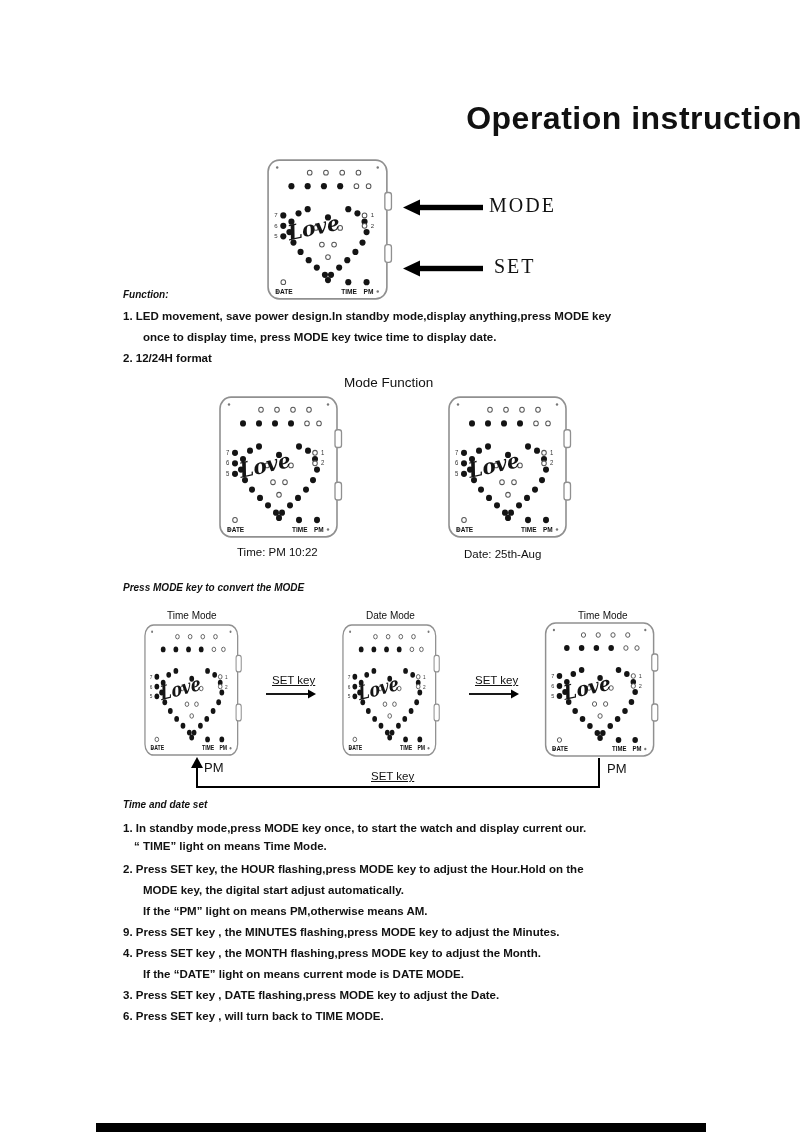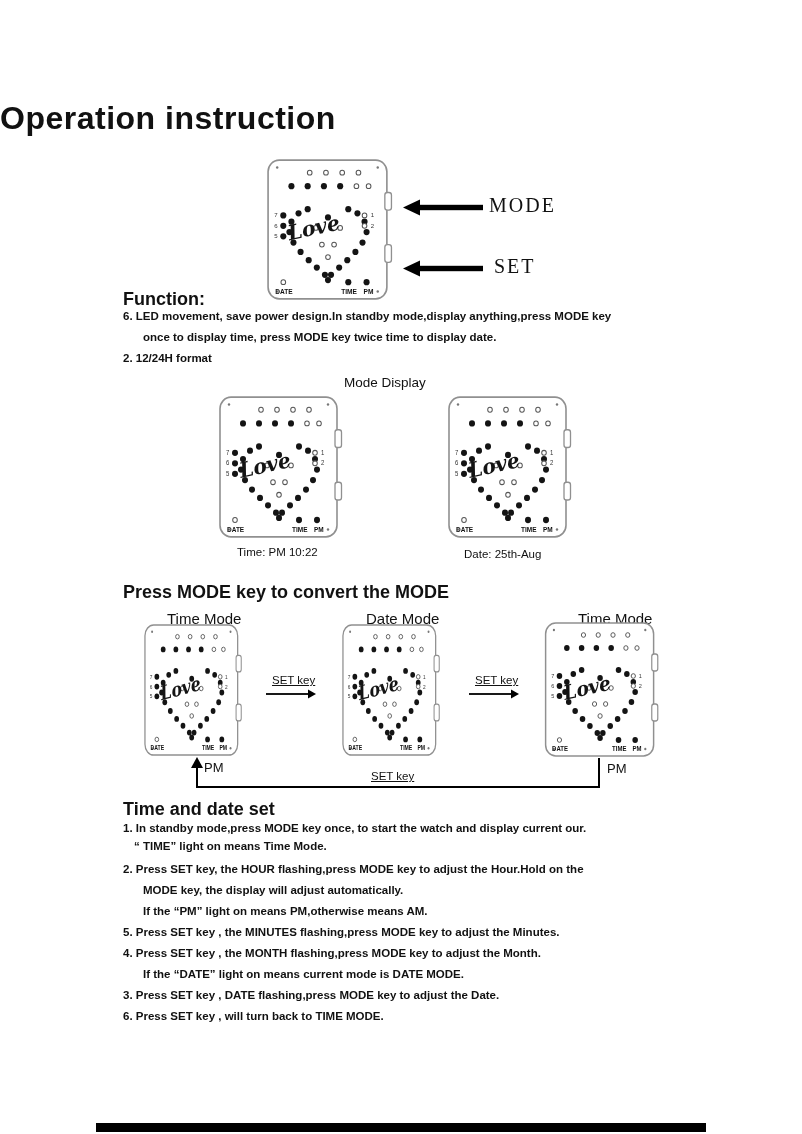--- a/index.html
+++ b/index.html
@@ -1,25 +1,25 @@
 <!DOCTYPE html>
 <html><head>
 <meta charset="utf-8">
 <style>
   * { margin:0; padding:0; box-sizing:border-box; }
   html,body { background:#ffffff; }
   body { font-family:"Liberation Sans", sans-serif; color:#111; }
   .page { position:relative; width:802px; height:1134px; background:#fff; overflow:hidden; margin:0 auto; }
-  .title { position:absolute; top:100px; left:0; width:100%; text-align:left;
+  .title { position:absolute; top:100px; left:0; width:100%; text-align:right;
            font-size:32px; font-weight:bold; letter-spacing:.5px; }
   .abs { position:absolute; }
   .watch { width:100%; height:100%; display:block; }
-  .heading { position:absolute; font-size:18px; font-weight:bold; white-space:nowrap; }
+  .heading { position:absolute; font-size:10px; font-weight:bold; white-space:nowrap;font-style:italic; }
   .bold-line { position:absolute; font-size:11.5px; font-weight:bold; white-space:nowrap; }
-  .small-label { position:absolute; font-size:15px; white-space:nowrap; }
+  .small-label { position:absolute; font-size:10px; white-space:nowrap; }
   .caption { position:absolute; font-size:11.5px; white-space:nowrap; }
   .serif-label { position:absolute; font-family:"Liberation Serif", serif; font-size:20px;
                  letter-spacing:2px; white-space:nowrap;text-align:center; }
   .setkey-label { position:absolute; font-size:11.5px; white-space:nowrap;text-decoration:underline; }
   .pm-label { position:absolute; font-size:13px; white-space:nowrap; }
   .line-h { position:absolute; background:#000; height:2px; }
   .line-v { position:absolute; background:#000; width:2px; }
   .arrow-up { position:absolute; width:0; height:0;
               border-left:6px solid transparent; border-right:6px solid transparent;
               border-bottom:11px solid #000; }
@@ -118,25 +118,25 @@
   </svg>
   <div class="serif-label" style="left:489px;top:194px">MODE</div>
 
   <svg class="abs big-arrow" style="left:403px;top:260px" width="80" height="17" viewBox="0 0 80 17">
     <polygon points="0,8.5 17,0.5 17,16.5"></polygon>
       <rect x="16" y="5.8" width="64" height="5.4"></rect>
   </svg>
   <div class="serif-label" style="left:494px;top:255px">SET</div>
 
   <div class="heading" style="left:123px;top:289px">Function:</div>
-  <div class="bold-line" style="left:123px;top:310px">6. LED movement, save power design.In standby mode,display anything,press MODE key</div>
+  <div class="bold-line" style="left:123px;top:310px">1. LED movement, save power design.In standby mode,display anything,press MODE key</div>
   <div class="bold-line" style="left:143px;top:331px">once to display time, press MODE key twice time to display date.</div>
   <div class="bold-line" style="left:123px;top:352px">2. 12/24H format</div>
 
-  <div class="small-label" style="left:344px;top:375px;font-size:13.5px">Mode Display</div>
+  <div class="small-label" style="left:344px;top:375px;font-size:13.5px">Mode Function</div>
 
   <div class="abs" style="left:215px;top:394px;width:130px;height:147px">
     <svg class="watch" viewBox="0 0 130 140" preserveAspectRatio="none">
         <use href="#watch-g"></use>
       </svg>
   </div>
   <div class="abs" style="left:444px;top:394px;width:130px;height:147px">
     <svg class="watch" viewBox="0 0 130 140" preserveAspectRatio="none">
         <use href="#watch-g"></use>
       </svg>
@@ -184,22 +184,22 @@
   <div class="line-v" style="left:196px;top:768px;height:18px"></div>
   <div class="line-v" style="left:598px;top:758px;height:28px"></div>
   <div class="line-h" style="left:196px;top:786px;width:404px"></div>
   <div class="setkey-label" style="left:371px;top:770px">SET key</div>
 
   <div class="heading" style="left:123px;top:799px">Time and date set</div>
 
   <div class="bold-line" style="left:123px;top:822px">1. In standby mode,press MODE key once, to start the watch and display current our.</div>
   <div class="bold-line" style="left:134px;top:840px">“ TIME” light on means Time Mode.</div>
   <div class="bold-line" style="left:123px;top:863px">2. Press SET key, the HOUR flashing,press MODE key to adjust the Hour.Hold on the</div>
-  <div class="bold-line" style="left:143px;top:884px">MODE key, the display will adjust automatically.</div>
+  <div class="bold-line" style="left:143px;top:884px">MODE key, the digital start adjust automatically.</div>
   <div class="bold-line" style="left:143px;top:905px">If the “PM” light on means PM,otherwise means AM.</div>
-  <div class="bold-line" style="left:123px;top:926px">5. Press SET key , the MINUTES flashing,press MODE key to adjust the Minutes.</div>
+  <div class="bold-line" style="left:123px;top:926px">9. Press SET key , the MINUTES flashing,press MODE key to adjust the Minutes.</div>
   <div class="bold-line" style="left:123px;top:947px">4. Press SET key , the MONTH flashing,press MODE key to adjust the Month.</div>
   <div class="bold-line" style="left:143px;top:968px">If the “DATE” light on means current mode is DATE MODE.</div>
   <div class="bold-line" style="left:123px;top:989px">3. Press SET key , DATE flashing,press MODE key to adjust the Date.</div>
   <div class="bold-line" style="left:123px;top:1010px">6. Press SET key , will turn back to TIME MODE.</div>
 
   <div class="bottom-bar" style="left:96px;top:1123px;width:610px;height:9px"></div>
 </div>
 
 </body></html>

